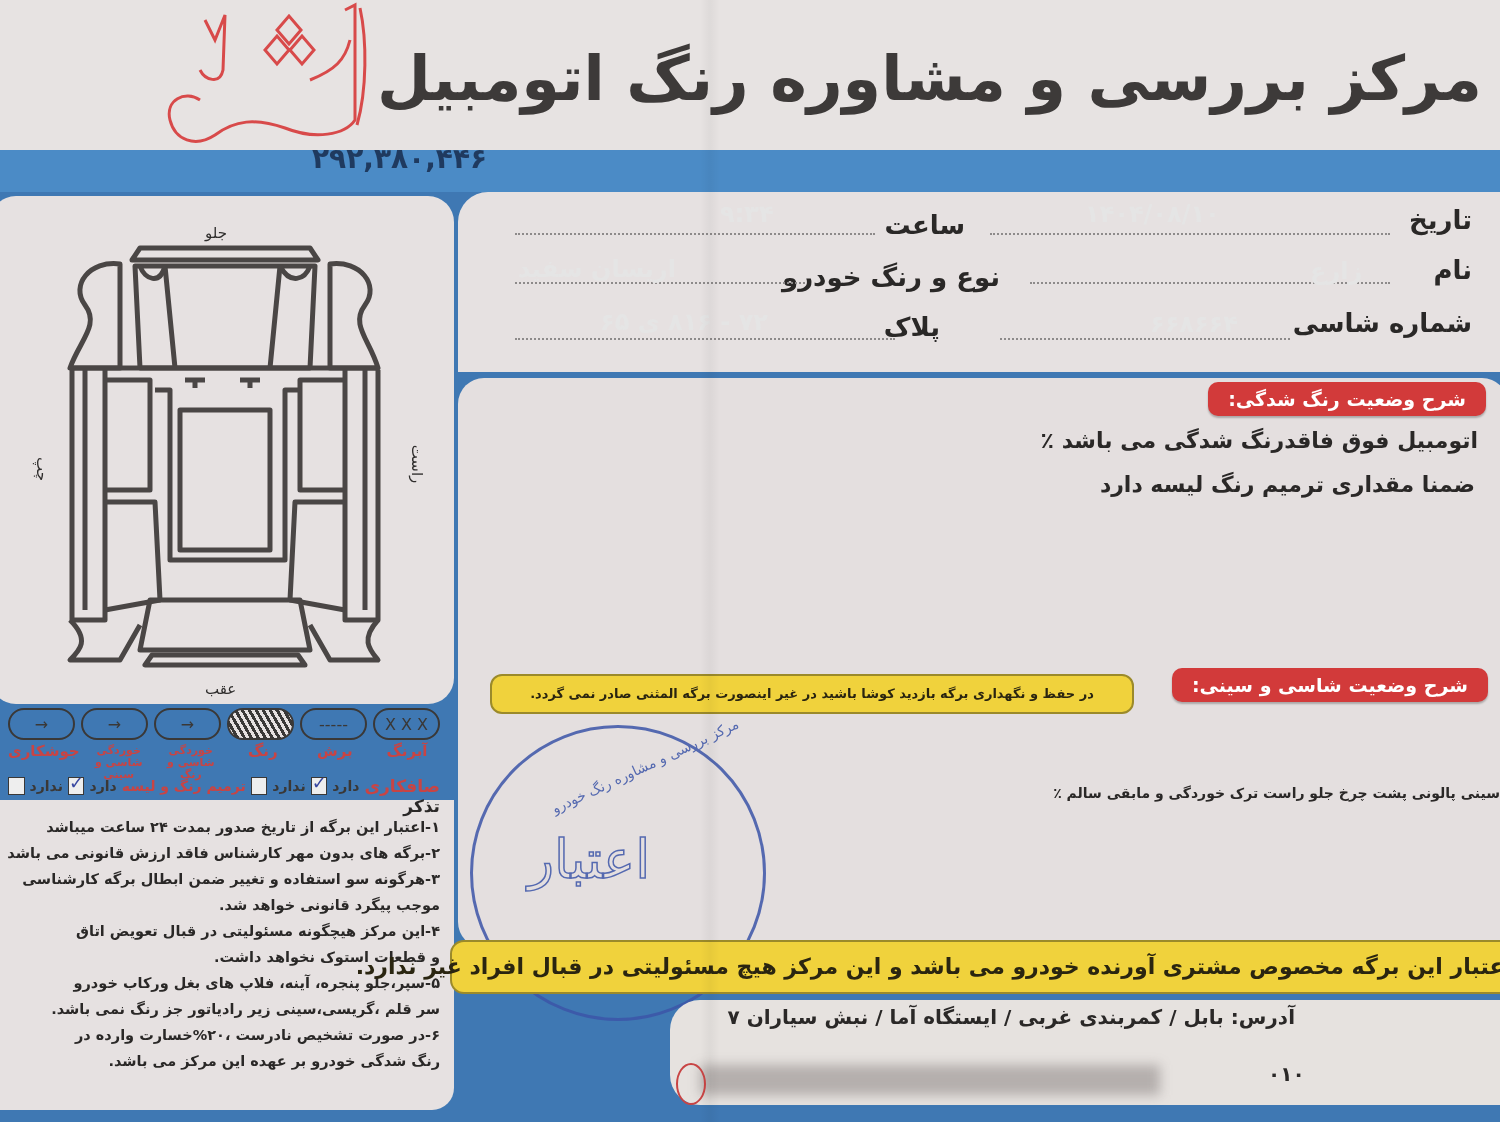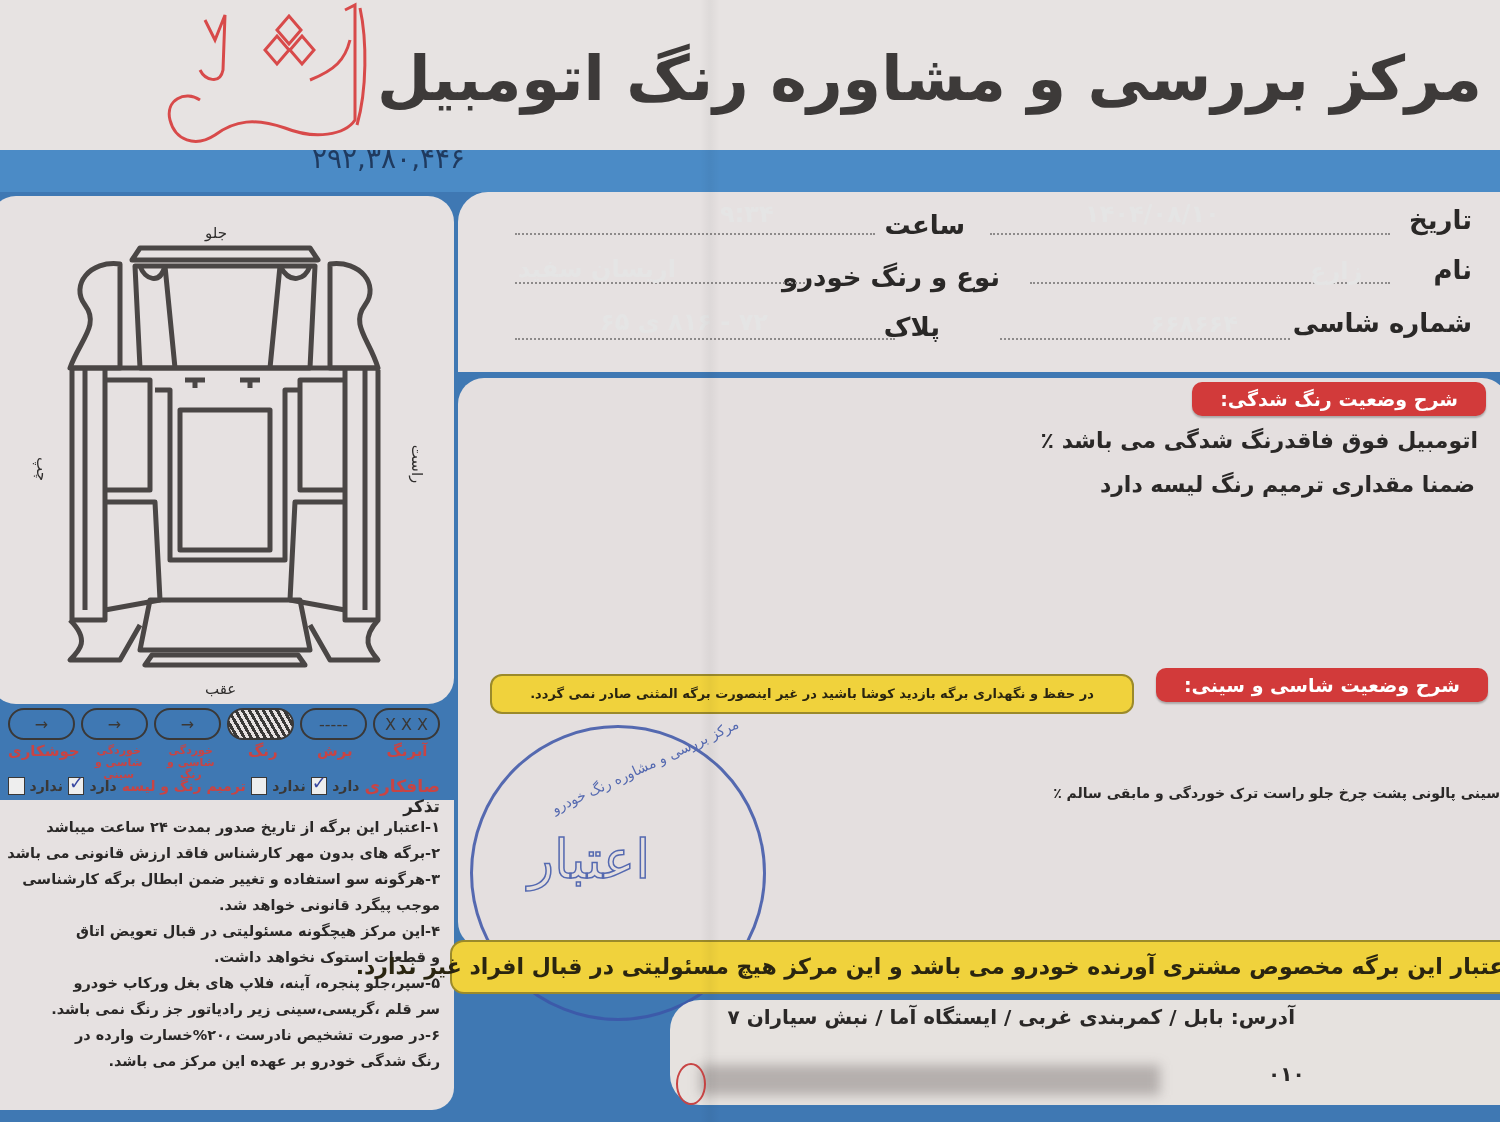--- a/index.html
+++ b/index.html
@@ -1,33 +1,33 @@
 <!DOCTYPE html>
 <html><head>
 <meta charset="utf-8">
 <style>
   html,body{margin:0;padding:0;}
   body{width:1500px;height:1122px;overflow:hidden;background:#3f78b3;font-family:"DejaVu Sans",sans-serif;position:relative;}
   .paper-top{position:absolute;left:0;top:0;width:1500px;height:152px;background:#e7e3e2;}
   .blue-band{position:absolute;left:0;top:150px;width:1500px;height:42px;background:#4b8bc6;}
   .main-title{position:absolute;right:18px;top:42px;font-size:62px;font-weight:bold;color:#3d3a39;direction:rtl;white-space:nowrap;letter-spacing:-1px;}
   .logo{position:absolute;left:145px;top:0px;width:360px;height:150px;}
-  .phone{position:absolute;left:312px;top:142px;font-size:28px;font-weight:normal;color:#1f3a5f;letter-spacing:2px;direction:rtl;}
+  .phone{position:absolute;left:312px;top:142px;font-size:28px;font-weight:bold;color:#1f3a5f;letter-spacing:2px;direction:rtl;}
   .panel{position:absolute;background:#e6e1e1;border-radius:26px;}
   .diagram-panel{left:-10px;top:196px;width:464px;height:508px;}
   .info-panel{left:458px;top:192px;width:1050px;height:180px;border-radius:30px 0 0 0;}
   .body-panel{left:458px;top:378px;width:1050px;height:570px;background:#e4dfdf;}
   .left-bottom{left:-10px;top:705px;width:464px;height:410px;border-radius:0 0 22px 0;}
   .address-panel{left:670px;top:1000px;width:840px;height:105px;background:#e6e2df;border-radius:30px 0 0 30px;}
   .car-diagram{position:absolute;left:60px;top:240px;width:330px;height:430px;}
   .dlabel{position:absolute;font-size:15px;color:#2f2d2c;}
   .field-row{position:absolute;direction:rtl;font-size:26px;font-weight:bold;color:#2a2827;white-space:nowrap;}
   .dots{position:absolute;border-bottom:2px dotted #8d8a8a;height:0;}
   .value{position:absolute;font-size:24px;font-weight:bold;color:#e5e5e5;direction:rtl;white-space:nowrap;}
-  .red-badge{position:absolute;background:#d23a3a;color:#fff;border-radius:10px;font-weight:bold;font-size:19px;direction:rtl;padding:6px 28px;box-shadow:0 2px 2px rgba(0,0,0,.25);white-space:nowrap;}
+  .red-badge{position:absolute;background:#d23a3a;color:#fff;border-radius:10px;font-weight:bold;font-size:19px;direction:rtl;padding:6px 20px;box-shadow:0 2px 2px rgba(0,0,0,.25);white-space:nowrap;}
   .hand{position:absolute;direction:rtl;font-size:22px;font-weight:bold;color:#2a2827;white-space:nowrap;}
   .yellow-strip{position:absolute;background:#f0d23c;border:2px solid #9b8a2a;border-radius:12px;direction:rtl;white-space:nowrap;font-weight:bold;color:#2a2510;}
   .legend{position:absolute;left:8px;top:708px;width:432px;height:32px;display:flex;gap:6px;direction:rtl;}
   .legend-item{flex:1;border:2px solid #3a3837;border-radius:16px;display:flex;align-items:center;justify-content:center;font-size:16px;color:#3a3837;}
   .legend-item.paint{background:repeating-linear-gradient(60deg,#3a3837 0 3px,#e6e1e1 3px 6px);}
   .legend-labels{position:absolute;left:8px;top:745px;width:432px;display:flex;gap:6px;direction:rtl;}
   .legend-labels span{flex:1;text-align:center;color:#c84444;font-size:11px;font-weight:bold;line-height:12px;}
   .legend-labels span.big{font-size:15px;}
   .checks{position:absolute;left:8px;top:776px;width:432px;direction:rtl;font-size:14px;font-weight:bold;color:#3a3837;display:flex;align-items:center;gap:5px;white-space:nowrap;}
   .cb{display:inline-block;width:16px;height:16px;border:1.5px solid #3a3837;background:#eee;position:relative;}

